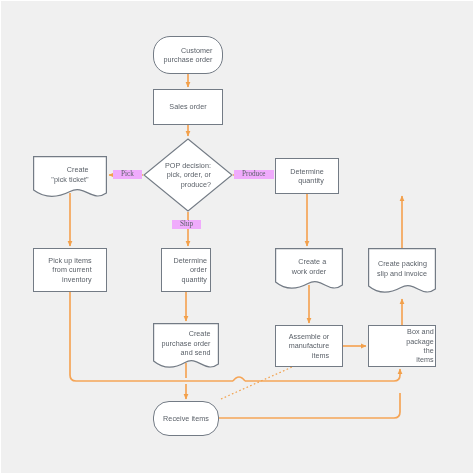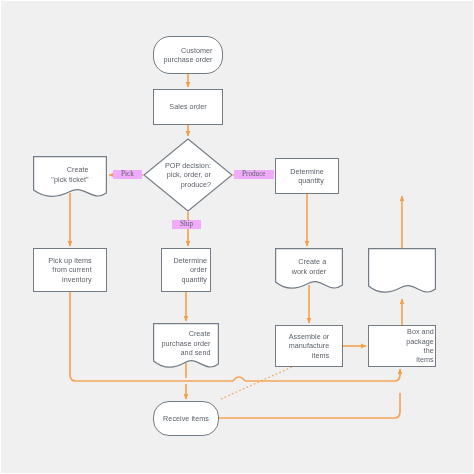--- a/index.html
+++ b/index.html
@@ -191,20 +191,22 @@
       <path d="M0.6,0.6 L67.4,0.6 L67.4,37 C54,47 47,28 33,35.5 C19,43 9,41 0.6,34 Z" fill="#ffffff" stroke="#737b85" stroke-width="1.2"></path>
     </svg>
     <span class="label">Create a
 work order</span>
   </div>
 
   <div class="node n-document" style="left:367px;top:247px;width:68px;height:48px;">
     <svg class="doc" viewBox="0 0 68 48" xmlns="http://www.w3.org/2000/svg">
       <path d="M0.6,0.6 L67.4,0.6 L67.4,41 C54,51 47,32 33,39.5 C19,47 9,45 0.6,38 Z" fill="#ffffff" stroke="#737b85" stroke-width="1.2"></path>
     </svg>
+    <span class="label">Create packing
+slip and invoice</span>
   </div>
 
   <div class="node n-document" style="left:152px;top:322px;width:66px;height:48px;">
     <svg class="doc" viewBox="0 0 66 48" xmlns="http://www.w3.org/2000/svg">
       <path d="M0.6,0.6 L65.4,0.6 L65.4,41 C52,51 45,32 32,39.5 C19,47 9,45 0.6,38 Z" fill="#ffffff" stroke="#737b85" stroke-width="1.2"></path>
     </svg>
     <span class="label">Create
 purchase order
 and send</span>
   </div>

